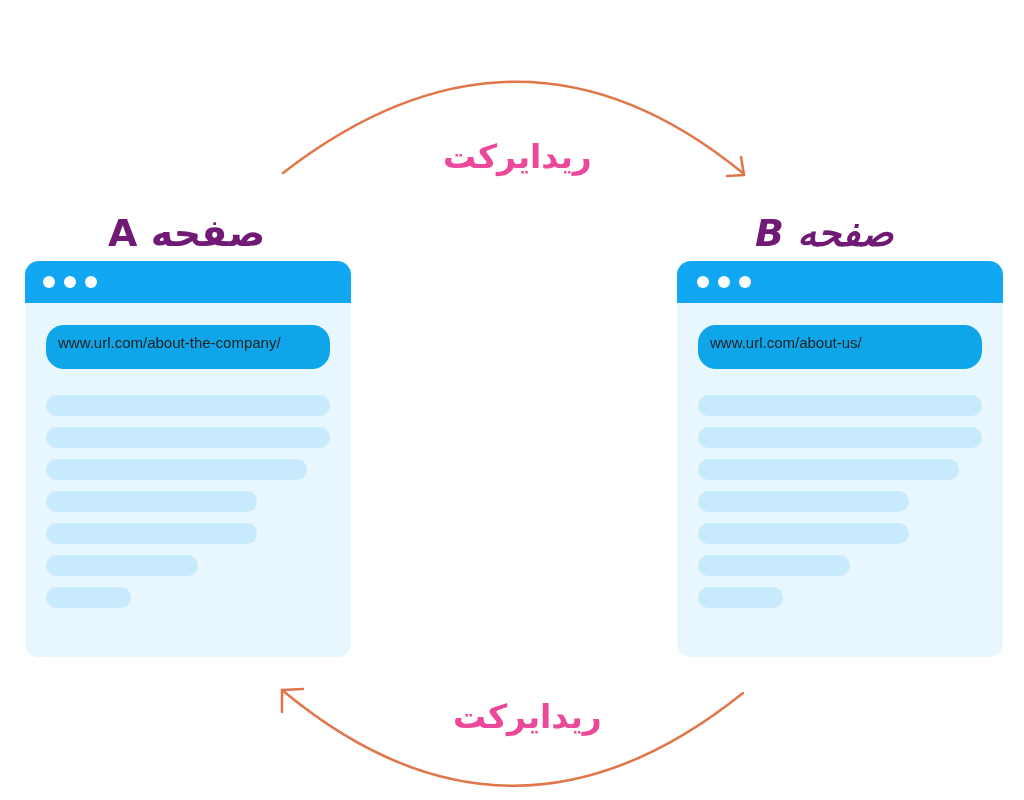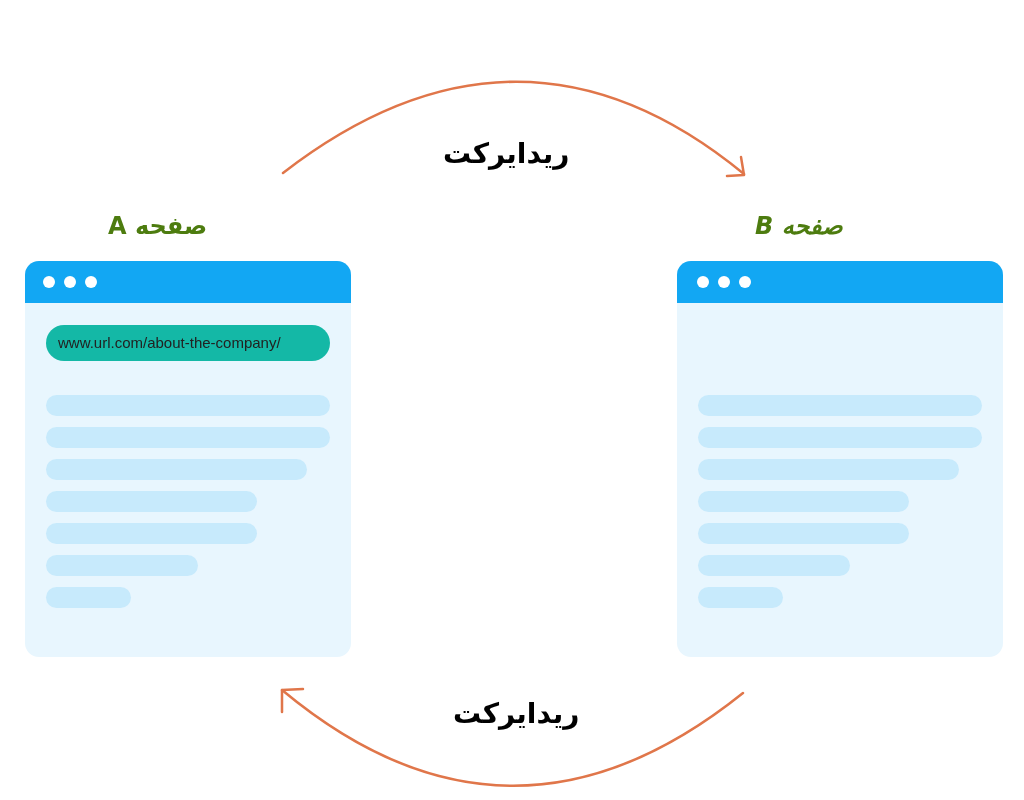--- a/index.html
+++ b/index.html
@@ -1,37 +1,37 @@
 <!DOCTYPE html>
 <html><head>
 <meta charset="utf-8">
 <style>
   html, body { margin:0; padding:0; background:#ffffff; }
   body { width:1024px; height:800px; position:relative; overflow:hidden; font-family:"DejaVu Sans", sans-serif; }
   .arcs { position:absolute; left:0; top:0; width:1024px; height:800px; }
   .title {
-    position:absolute; font-weight:bold; color:#4d7c0f; font-size:24px; line-height:1;
+    position:absolute; font-weight:bold; color:#701a75; font-size:38px; line-height:1;
     font-family:"DejaVu Sans", sans-serif; white-space:nowrap; direction:rtl;
   }
   .redirect-label {
-    position:absolute; font-weight:bold; color:#000000; font-size:28px; line-height:1;
+    position:absolute; font-weight:bold; color:#ec4899; font-size:33px; line-height:1;
     font-family:"DejaVu Sans", sans-serif; white-space:nowrap; direction:rtl;
   }
   .browser {
     position:absolute; width:326px; height:396px; background:#e8f6fe;
     border-radius:14px; overflow:hidden;
   }
   .browser .topbar {
     height:42px; background:#12a7f3; position:relative;
   }
   .browser .dots { position:absolute; left:18px; top:15px; display:flex; gap:9px; }
   .browser .dot { width:12px; height:12px; border-radius:50%; background:#ffffff; }
   .browser .urlbar {
-    position:absolute; left:21px; top:64px; width:284px; height:36px;
-    background:#14b8a6; border-radius:18px; box-sizing:border-box;
+    position:absolute; left:21px; top:64px; width:284px; height:44px;
+    background:#0ea5e9; border-radius:18px; box-sizing:border-box;
     padding-left:12px; font-family:"Liberation Sans", sans-serif; font-size:15px;
     color:#222; line-height:36px; white-space:nowrap;
   }
   .browser .line {
     position:absolute; left:21px; height:21px; background:#c7eafc; border-radius:11px;
   }
 </style>
 </head>
 <body>
 
@@ -71,20 +71,21 @@
 </div>
 
 <div class="browser" style="left:677px; top:261px;">
   <div class="topbar">
     <div class="dots" style="left:20px;">
       <span class="dot"></span>
       <span class="dot"></span>
       <span class="dot"></span>
     </div>
   </div>
+  <div class="urlbar">www.url.com/about-us/</div>
   <div class="line" style="top:134px; width:284px;"></div>
   <div class="line" style="top:166px; width:284px;"></div>
   <div class="line" style="top:198px; width:261px;"></div>
   <div class="line" style="top:230px; width:211px;"></div>
   <div class="line" style="top:262px; width:211px;"></div>
   <div class="line" style="top:294px; width:152px;"></div>
   <div class="line" style="top:326px; width:85px;"></div>
 </div>
 
 </body></html>

